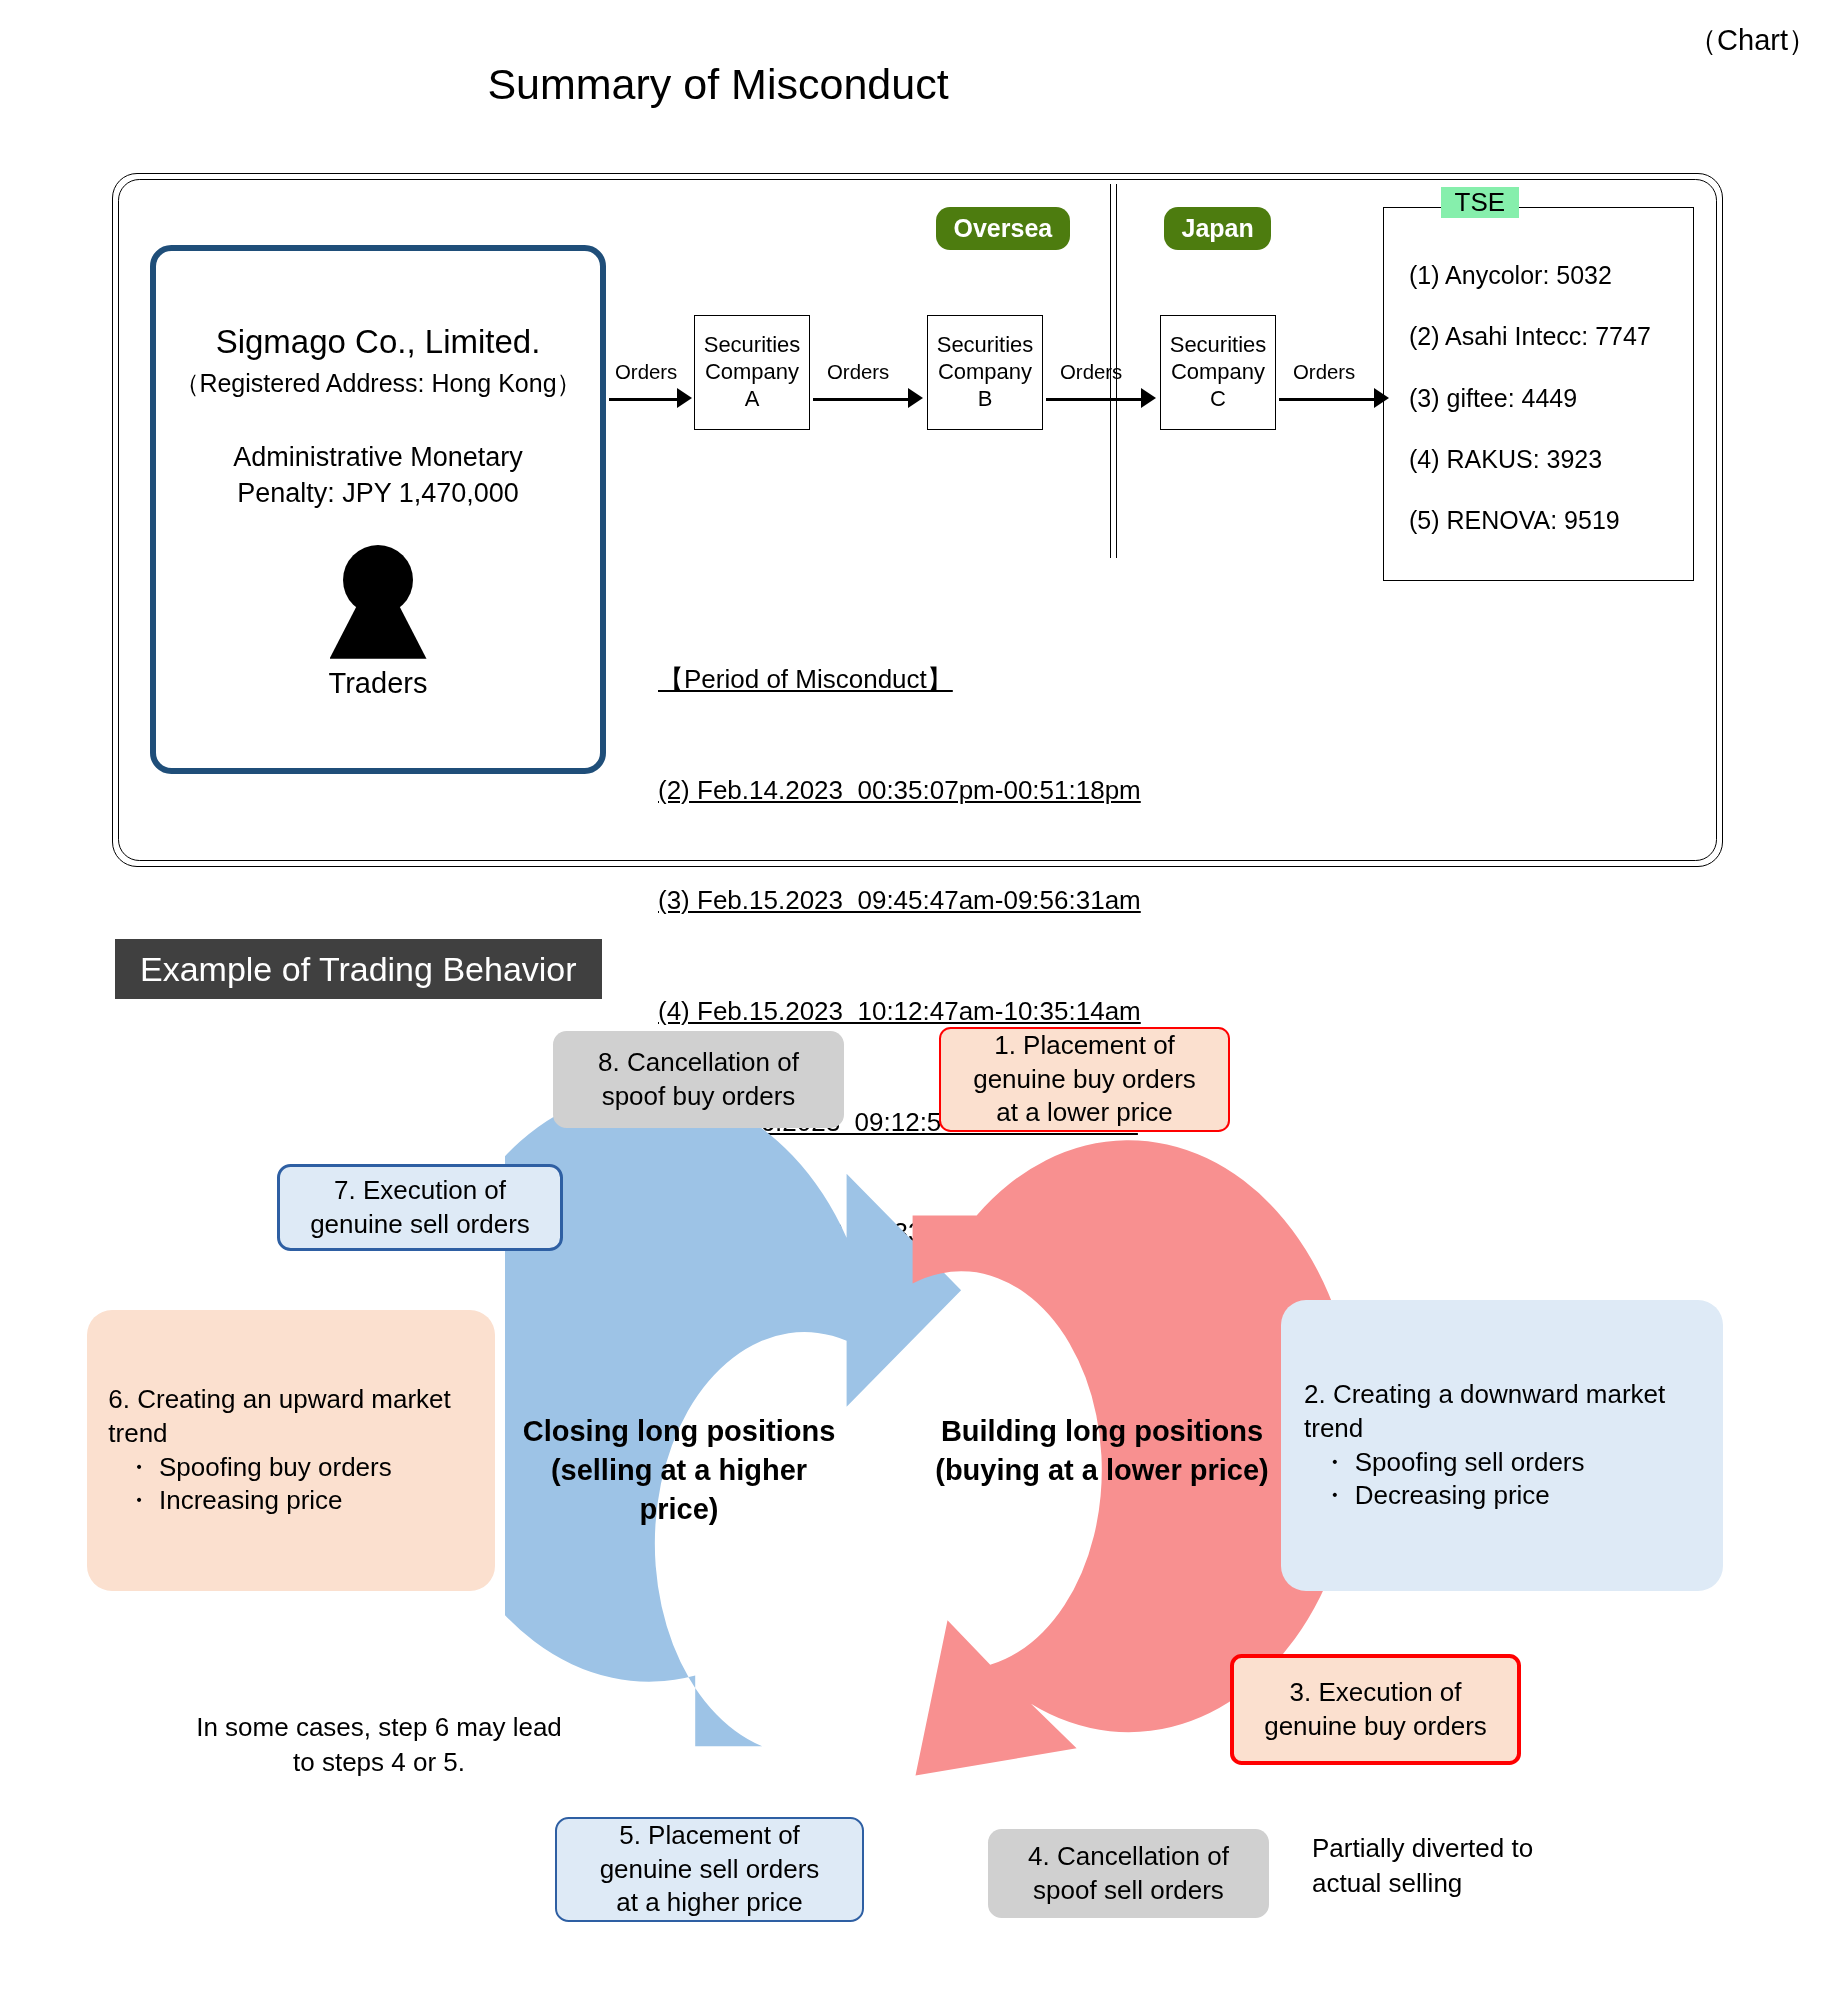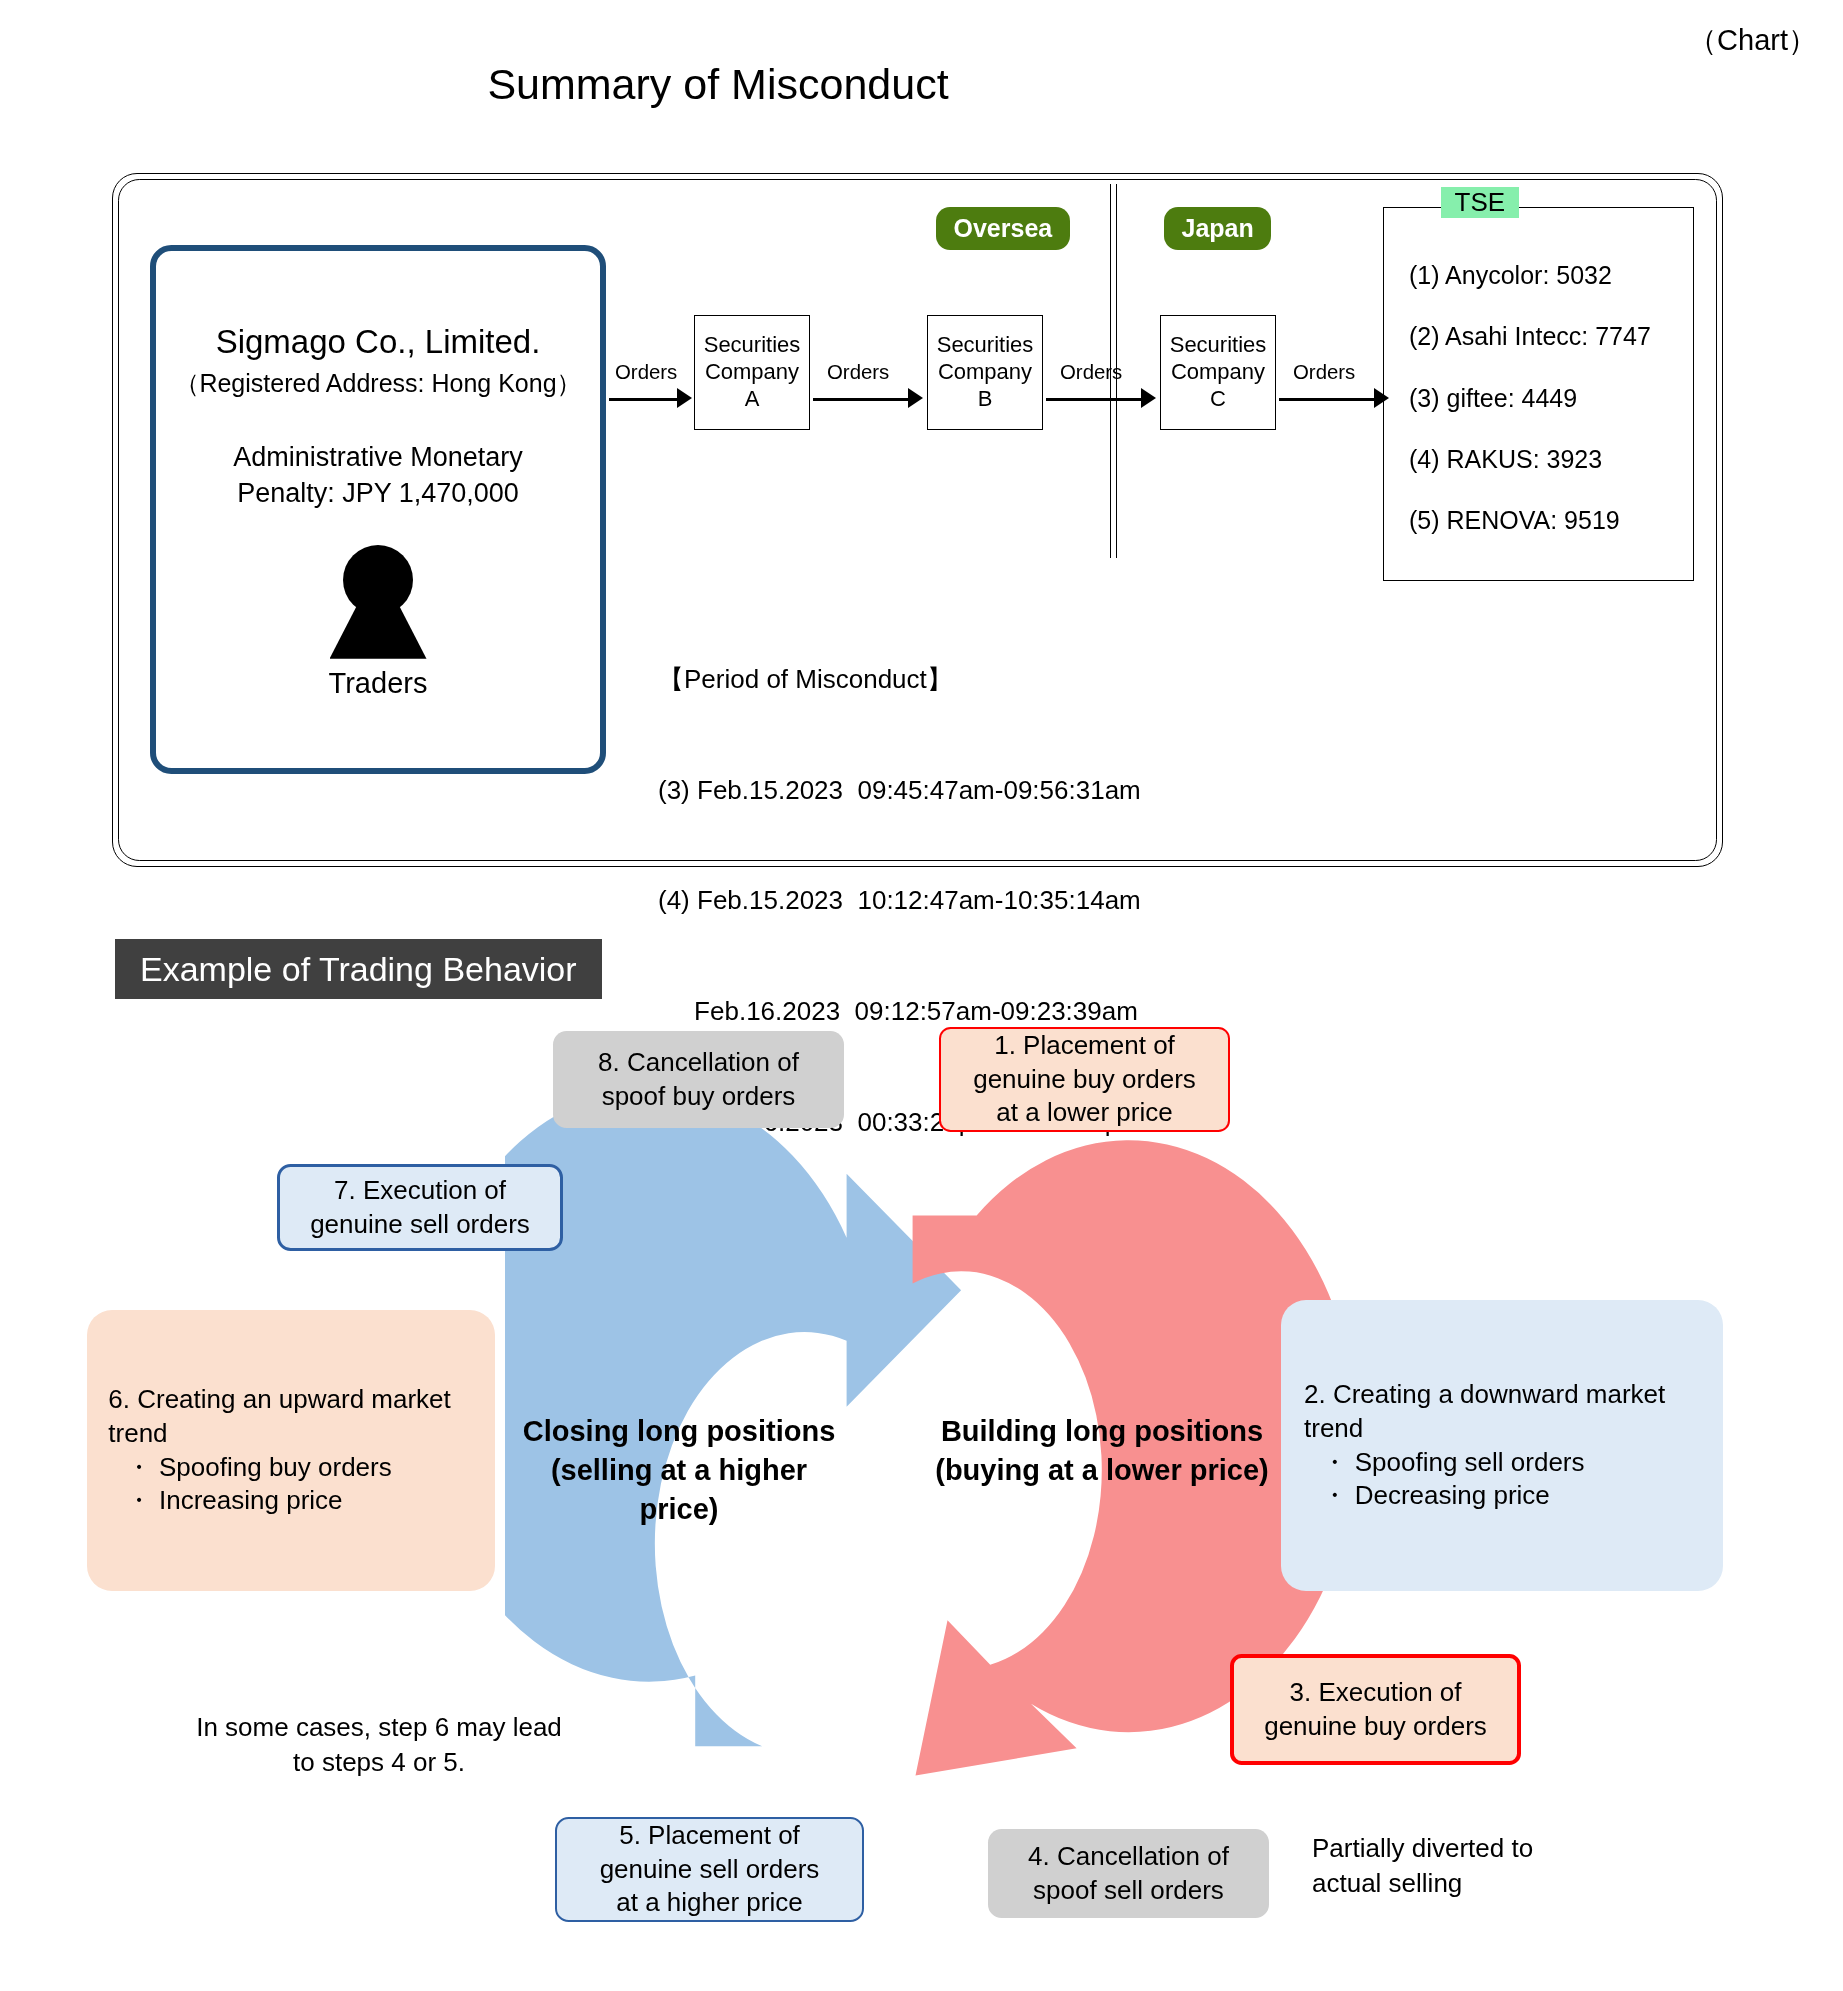--- a/index.html
+++ b/index.html
@@ -82,21 +82,21 @@
     left:1383px;top:207px;width:311px;height:374px;
     border:1.9px solid #000;box-sizing:border-box;
   }
   #tse-title{
     left:1441px;top:187px;background:#86efac;padding:0 13.6px;font-size:26px;
   }
   #tse-list{left:1409px;top:245px;font-size:25px;line-height:2.45;}
 
   
   #period{left:658px;top:587px;font-size:26px;line-height:1.42;white-space:pre;}
-  #period .ttl{display:block;}
+  #period .ttl{display:block;text-decoration:underline;}
 
   
   #behavior-banner{
     left:115px;top:939px;background:#404040;color:#fff;
     font-size:34px;padding:10.7px 25px;
   }
 
   
   #cycle{left:505px;top:999px;width:854px;height:893px;}
 
@@ -200,20 +200,21 @@
 <div class="abs" id="tse-list">
   <div>(1) Anycolor: 5032</div>
   <div>(2) Asahi Intecc: 7747</div>
   <div>(3) giftee: 4449</div>
   <div>(4) RAKUS: 3923</div>
   <div>(5) RENOVA: 9519</div>
 </div>
 
 <div class="abs" id="period">
   <span class="ttl">【Period of Misconduct】</span>
+  <span class="ttl">(2) Feb.14.2023  00:35:07pm-00:51:18pm</span>
   <span class="ttl">(3) Feb.15.2023  09:45:47am-09:56:31am</span>
   <span class="ttl">(4) Feb.15.2023  10:12:47am-10:35:14am</span>
   <span class="ttl">     Feb.16.2023  09:12:57am-09:23:39am</span>
   <span class="ttl">(5) Feb.16.2023  00:33:23pm-00:49:54pm</span>
 </div>
 
 <div class="abs" id="behavior-banner">Example of Trading Behavior</div>
 
 <svg class="abs" id="cycle" viewBox="0 0 880 920">
 

